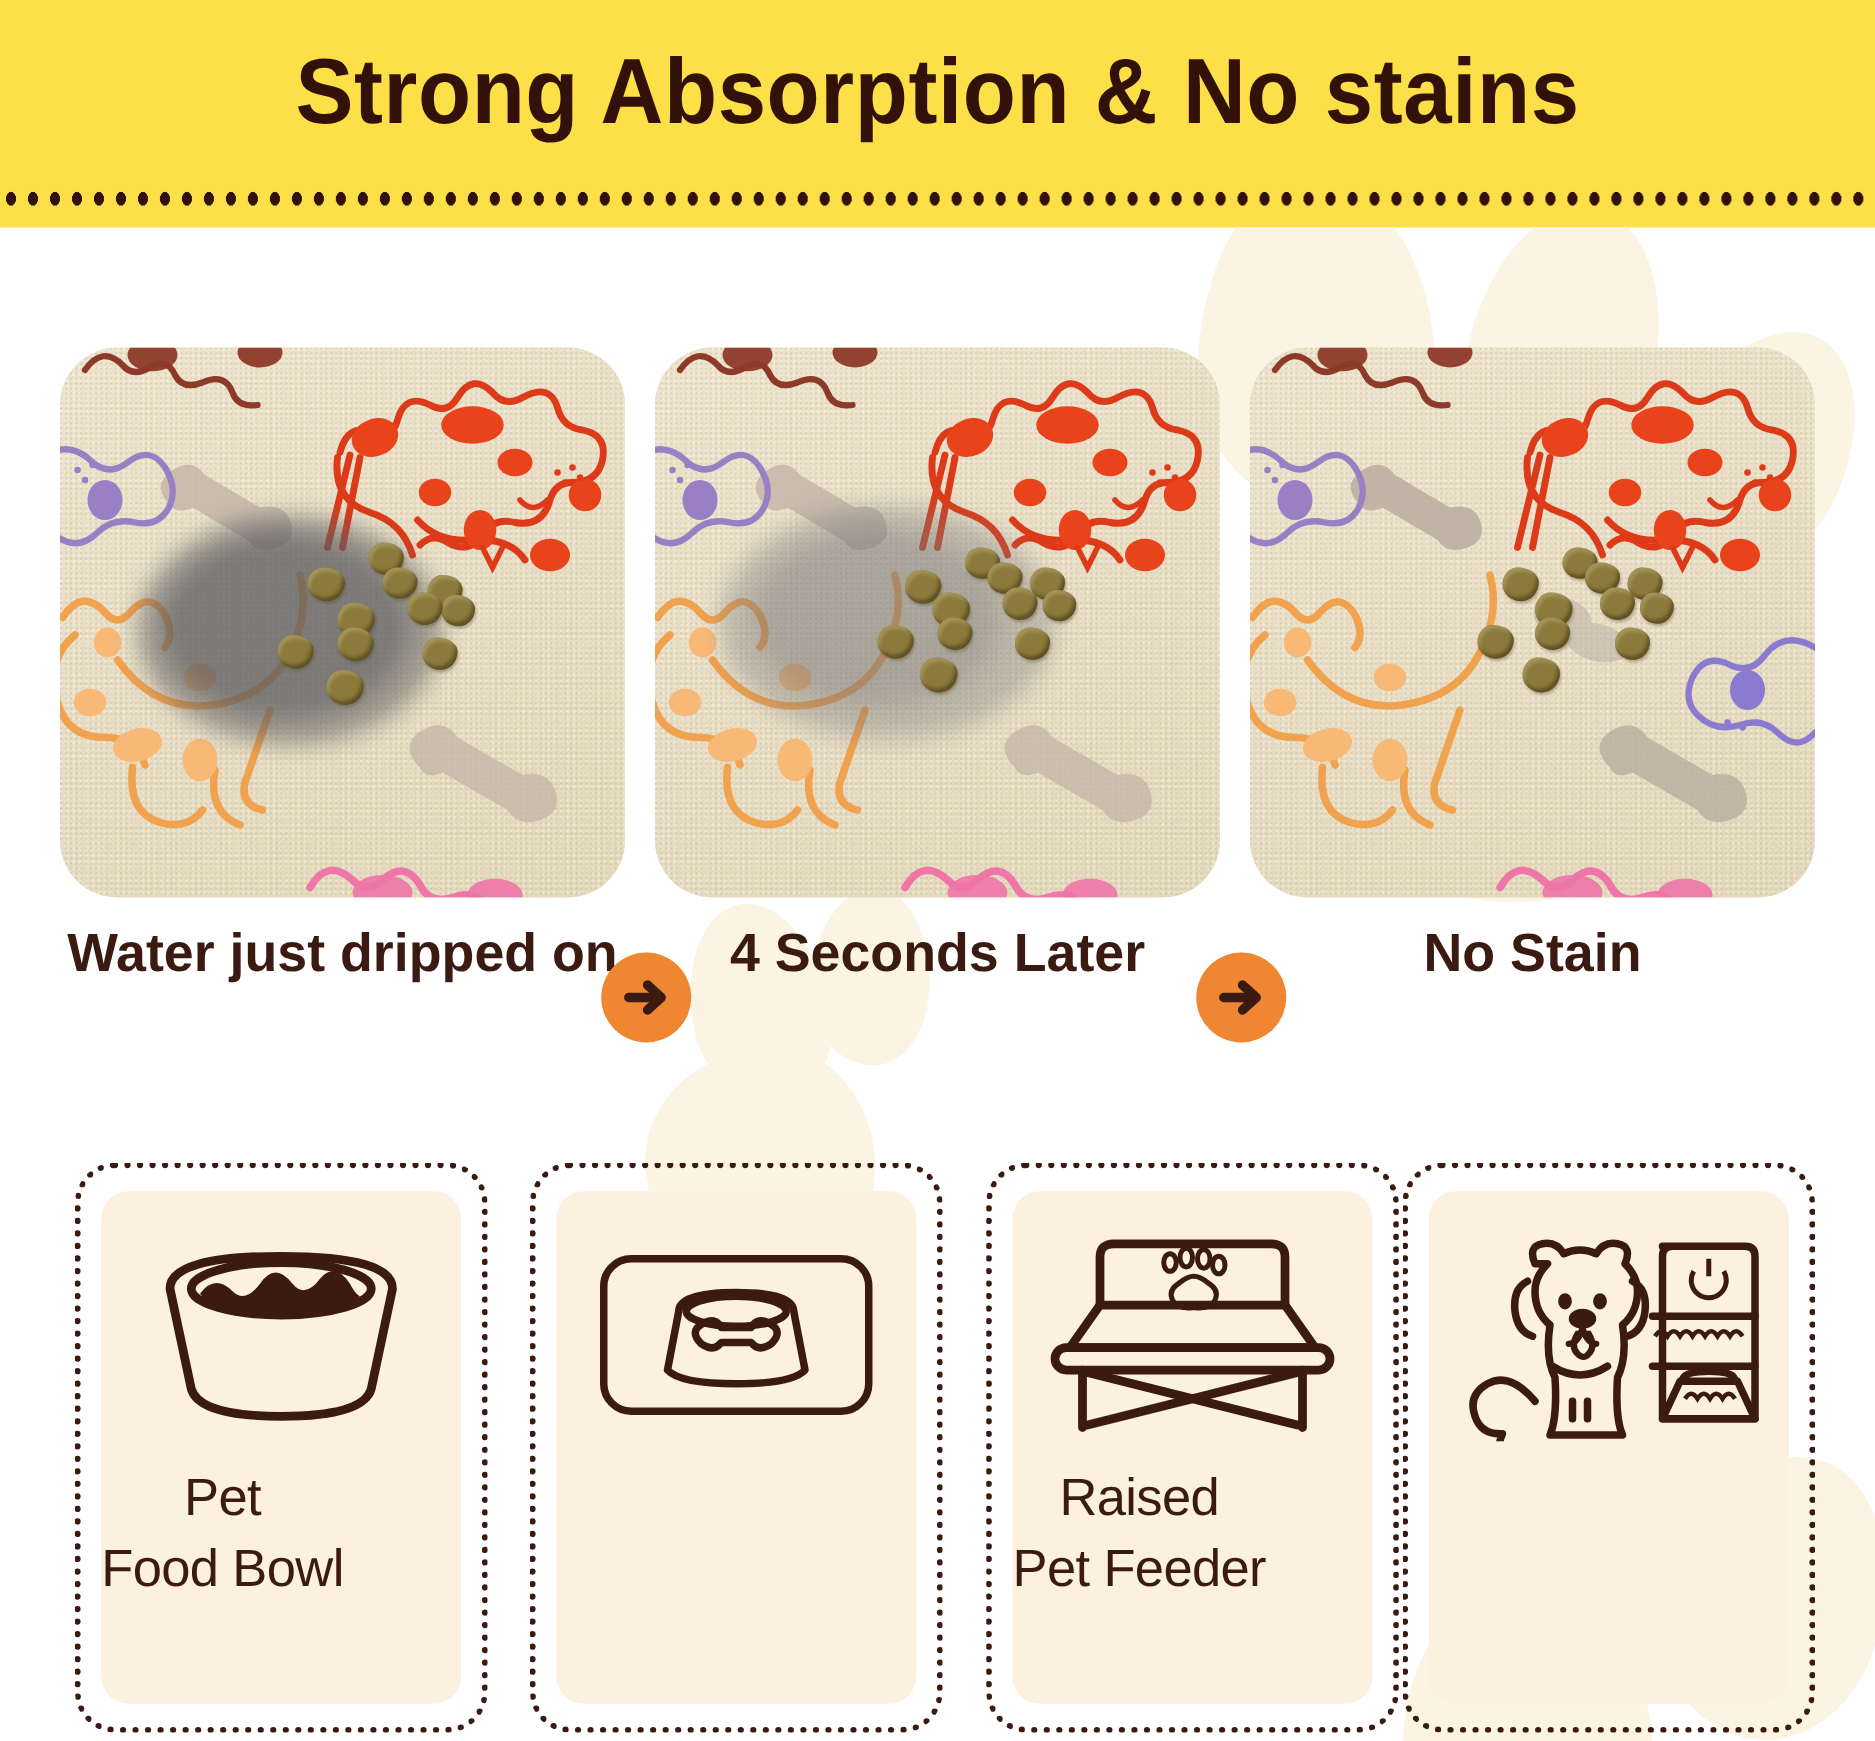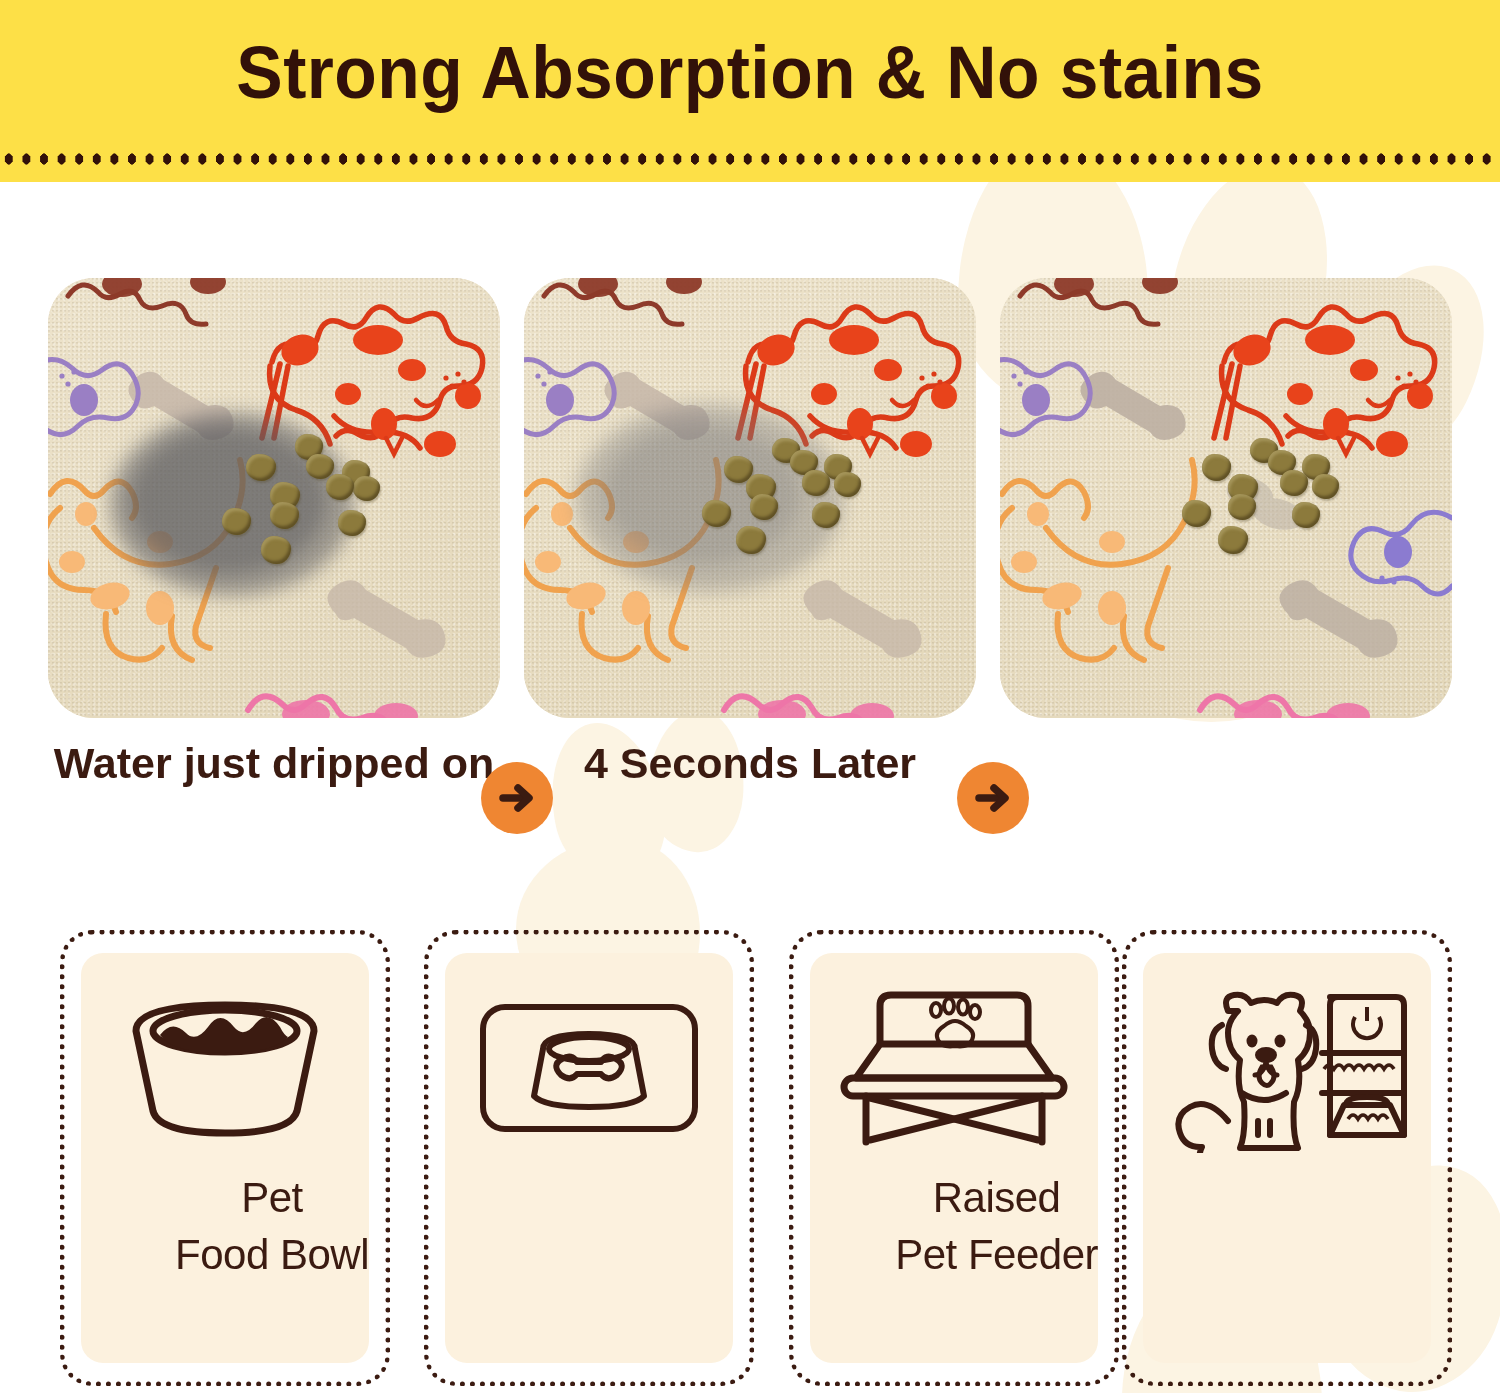--- a/index.html
+++ b/index.html
@@ -181,21 +181,21 @@
   .card.k3 { left: 789px; }
   .card.k4 { left: 1122px; }
 
   .card-inner {
     width: 100%;
     height: 100%;
     background: #FCF1DE;
     border-radius: 22px;
     display: flex;
     flex-direction: column;
-    align-items: flex-end;
+    align-items: flex-start;
   }
   .card-icon {
     height: 216px;
     display: flex;
     align-items: center;
     justify-content: center;
     width: 100%;
     padding-top: 12px;
   }
   .card-label {
@@ -542,20 +542,21 @@
         <path d="M7 21 h24"></path>
           <path d="M22 11 l11 10 l-11 10"></path>
       </g>
     </svg>
   </div>
 </div>
 
 <div class="captions">
   <div class="caption c1">Water just dripped on</div>
   <div class="caption c2">4 Seconds Later</div>
+  <div class="caption c3">No Stain</div>
 </div>
 
 <div class="cards">
 
   <div class="card k1">
     <div class="card-inner">
       <div class="card-icon">
         <svg width="230" height="160" viewBox="0 0 230 160">
           <g fill="none" stroke="#3B1B11" stroke-width="7" stroke-linejoin="round">
             <path d="M26 44 q0-26 89-26 q89 0 89 26 l-17 80 q-6 22-72 22 q-66 0-72-22z"></path>

